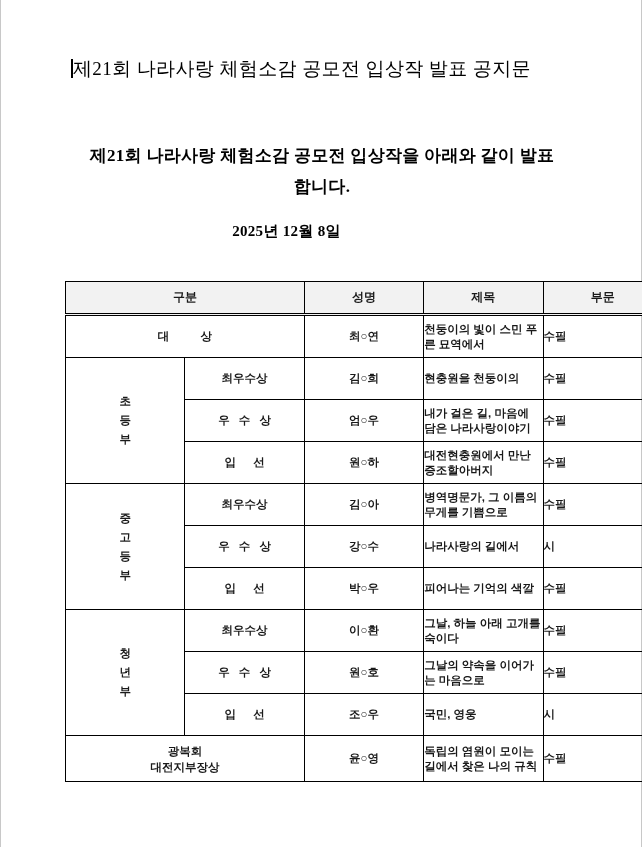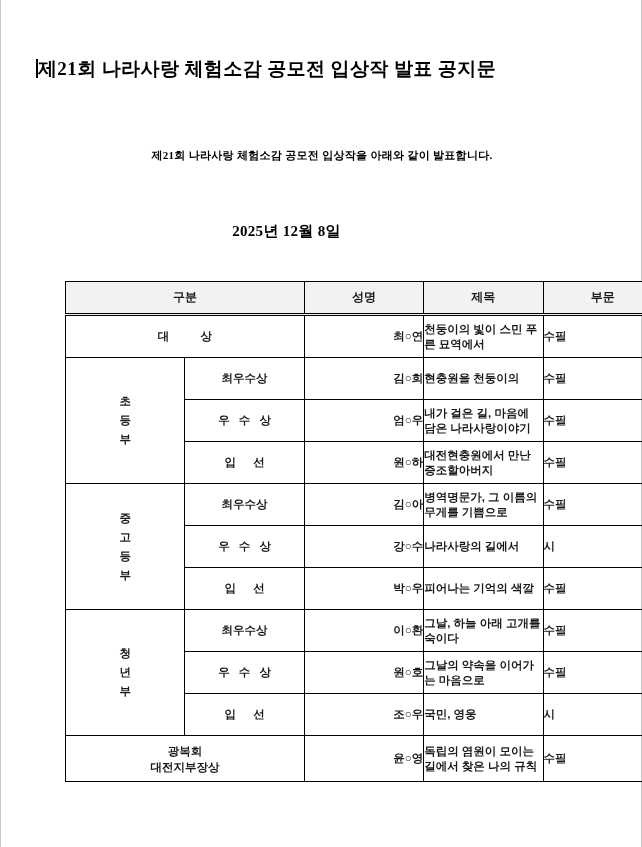--- a/index.html
+++ b/index.html
@@ -23,41 +23,41 @@
     background: #ffffff;
     box-sizing: border-box;
     border-left: 1px solid #c8c8c8;
     border-right: 1px solid #c8c8c8;
   }
   .doc-title {
     position: absolute;
     top: 56px;
     left: 0;
     width: 530px;
-    text-align: center;
+    text-align: right;
     font-size: 19px;
-    font-weight: bold;
+    font-weight: normal;
     letter-spacing: 0.4px;
     white-space: nowrap;
   }
   .caret {
     display: inline-block;
     width: 2px;
     height: 19px;
     background: #000;
     vertical-align: -3px;
     margin-right: 0px;
   }
   .lead {
     position: absolute;
     top: 140px;
     left: 88px;
     width: 466px;
     text-align: center;
-    font-size: 11px;
+    font-size: 17px;
     font-weight: bold;
     line-height: 31px;
     letter-spacing: 0.3px;
   }
   .date-line {
     position: absolute;
     top: 222px;
     left: 0;
     width: 571px;
     text-align: center;
@@ -108,21 +108,21 @@
     letter-spacing: 14px;
     text-indent: 14px;
   }
   td.special {
     text-align: center;
     vertical-align: middle;
     line-height: 16px;
   }
   td.name {
     width: 60px;
-    text-align: right;
+    text-align: center;
     vertical-align: middle;
   }
   td.title {
     width: 268px;
     text-align: left;
     vertical-align: middle;
     padding-left: 10px;
   }
   td.cat {
     width: 65px;

